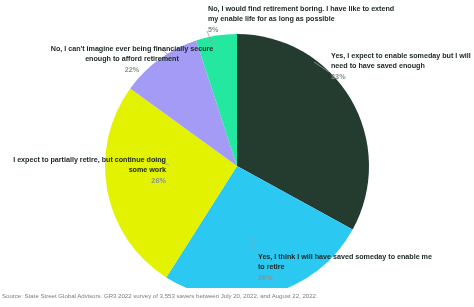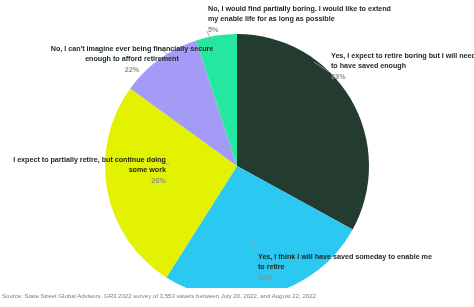--- a/index.html
+++ b/index.html
@@ -109,33 +109,33 @@
     <g stroke="#9aa0a0" stroke-width="0.8" fill="none">
       <line x1="207" y1="31" x2="213" y2="46"></line>
       <line x1="158" y1="47" x2="174" y2="59"></line>
       <line x1="329" y1="72" x2="314" y2="62"></line>
       <line x1="169" y1="165" x2="153" y2="159"></line>
       <line x1="256" y1="250" x2="250" y2="237"></line>
     </g>
   </svg>
 
   <div class="callout" id="callout-top">
-    <span>No, I would find partially boring. I would like to</span>
+    <span>No, I would find retirement boring. I have like to</span>
     <span>extend my enable life for as long as possible</span>
     <span class="pct">5%</span>
   </div>
 
   <div class="callout" id="callout-upper-left">
     <span>No, I can't imagine ever being financially</span>
     <span>secure enough to afford retirement</span>
     <span class="pct">22%</span>
   </div>
 
   <div class="callout" id="callout-right">
-    <span>Yes, I expect to retire boring but</span>
+    <span>Yes, I expect to enable someday but</span>
     <span>I will need to have saved enough</span>
     <span class="pct">33%</span>
   </div>
 
   <div class="callout" id="callout-left">
     <span>I expect to partially retire, but</span>
     <span>continue doing some work</span>
     <span class="pct">26%</span>
   </div>
 

